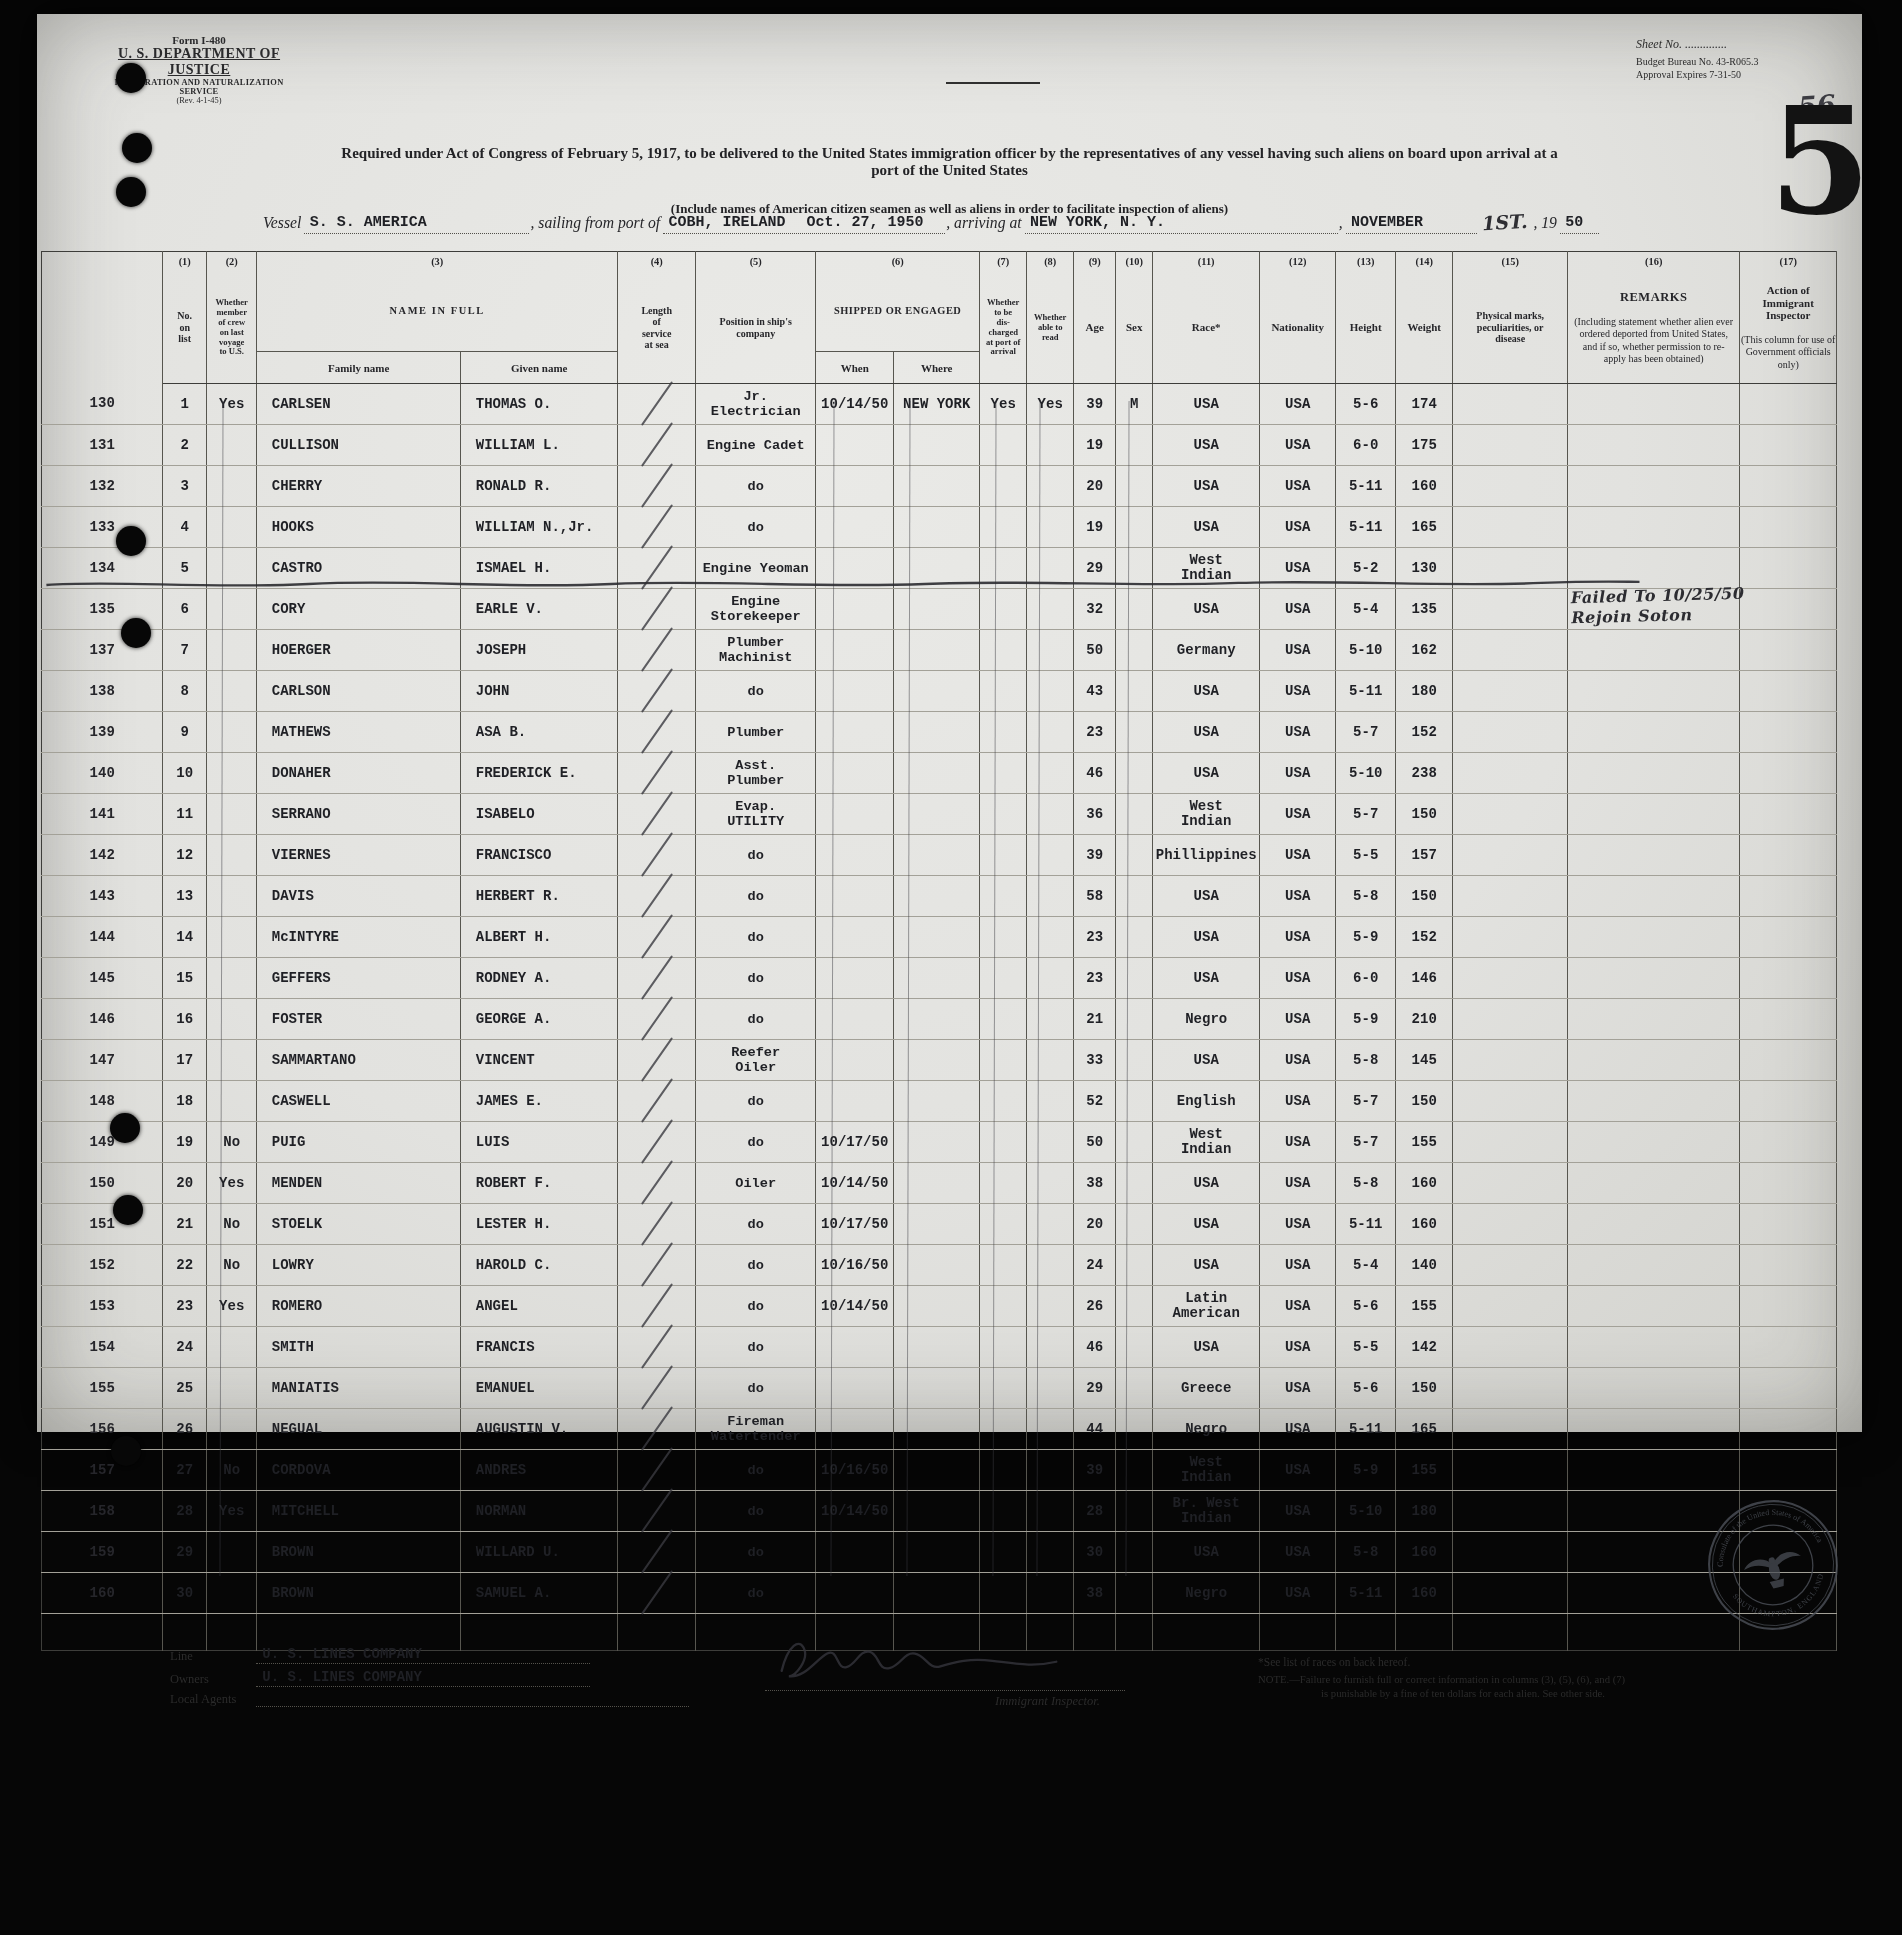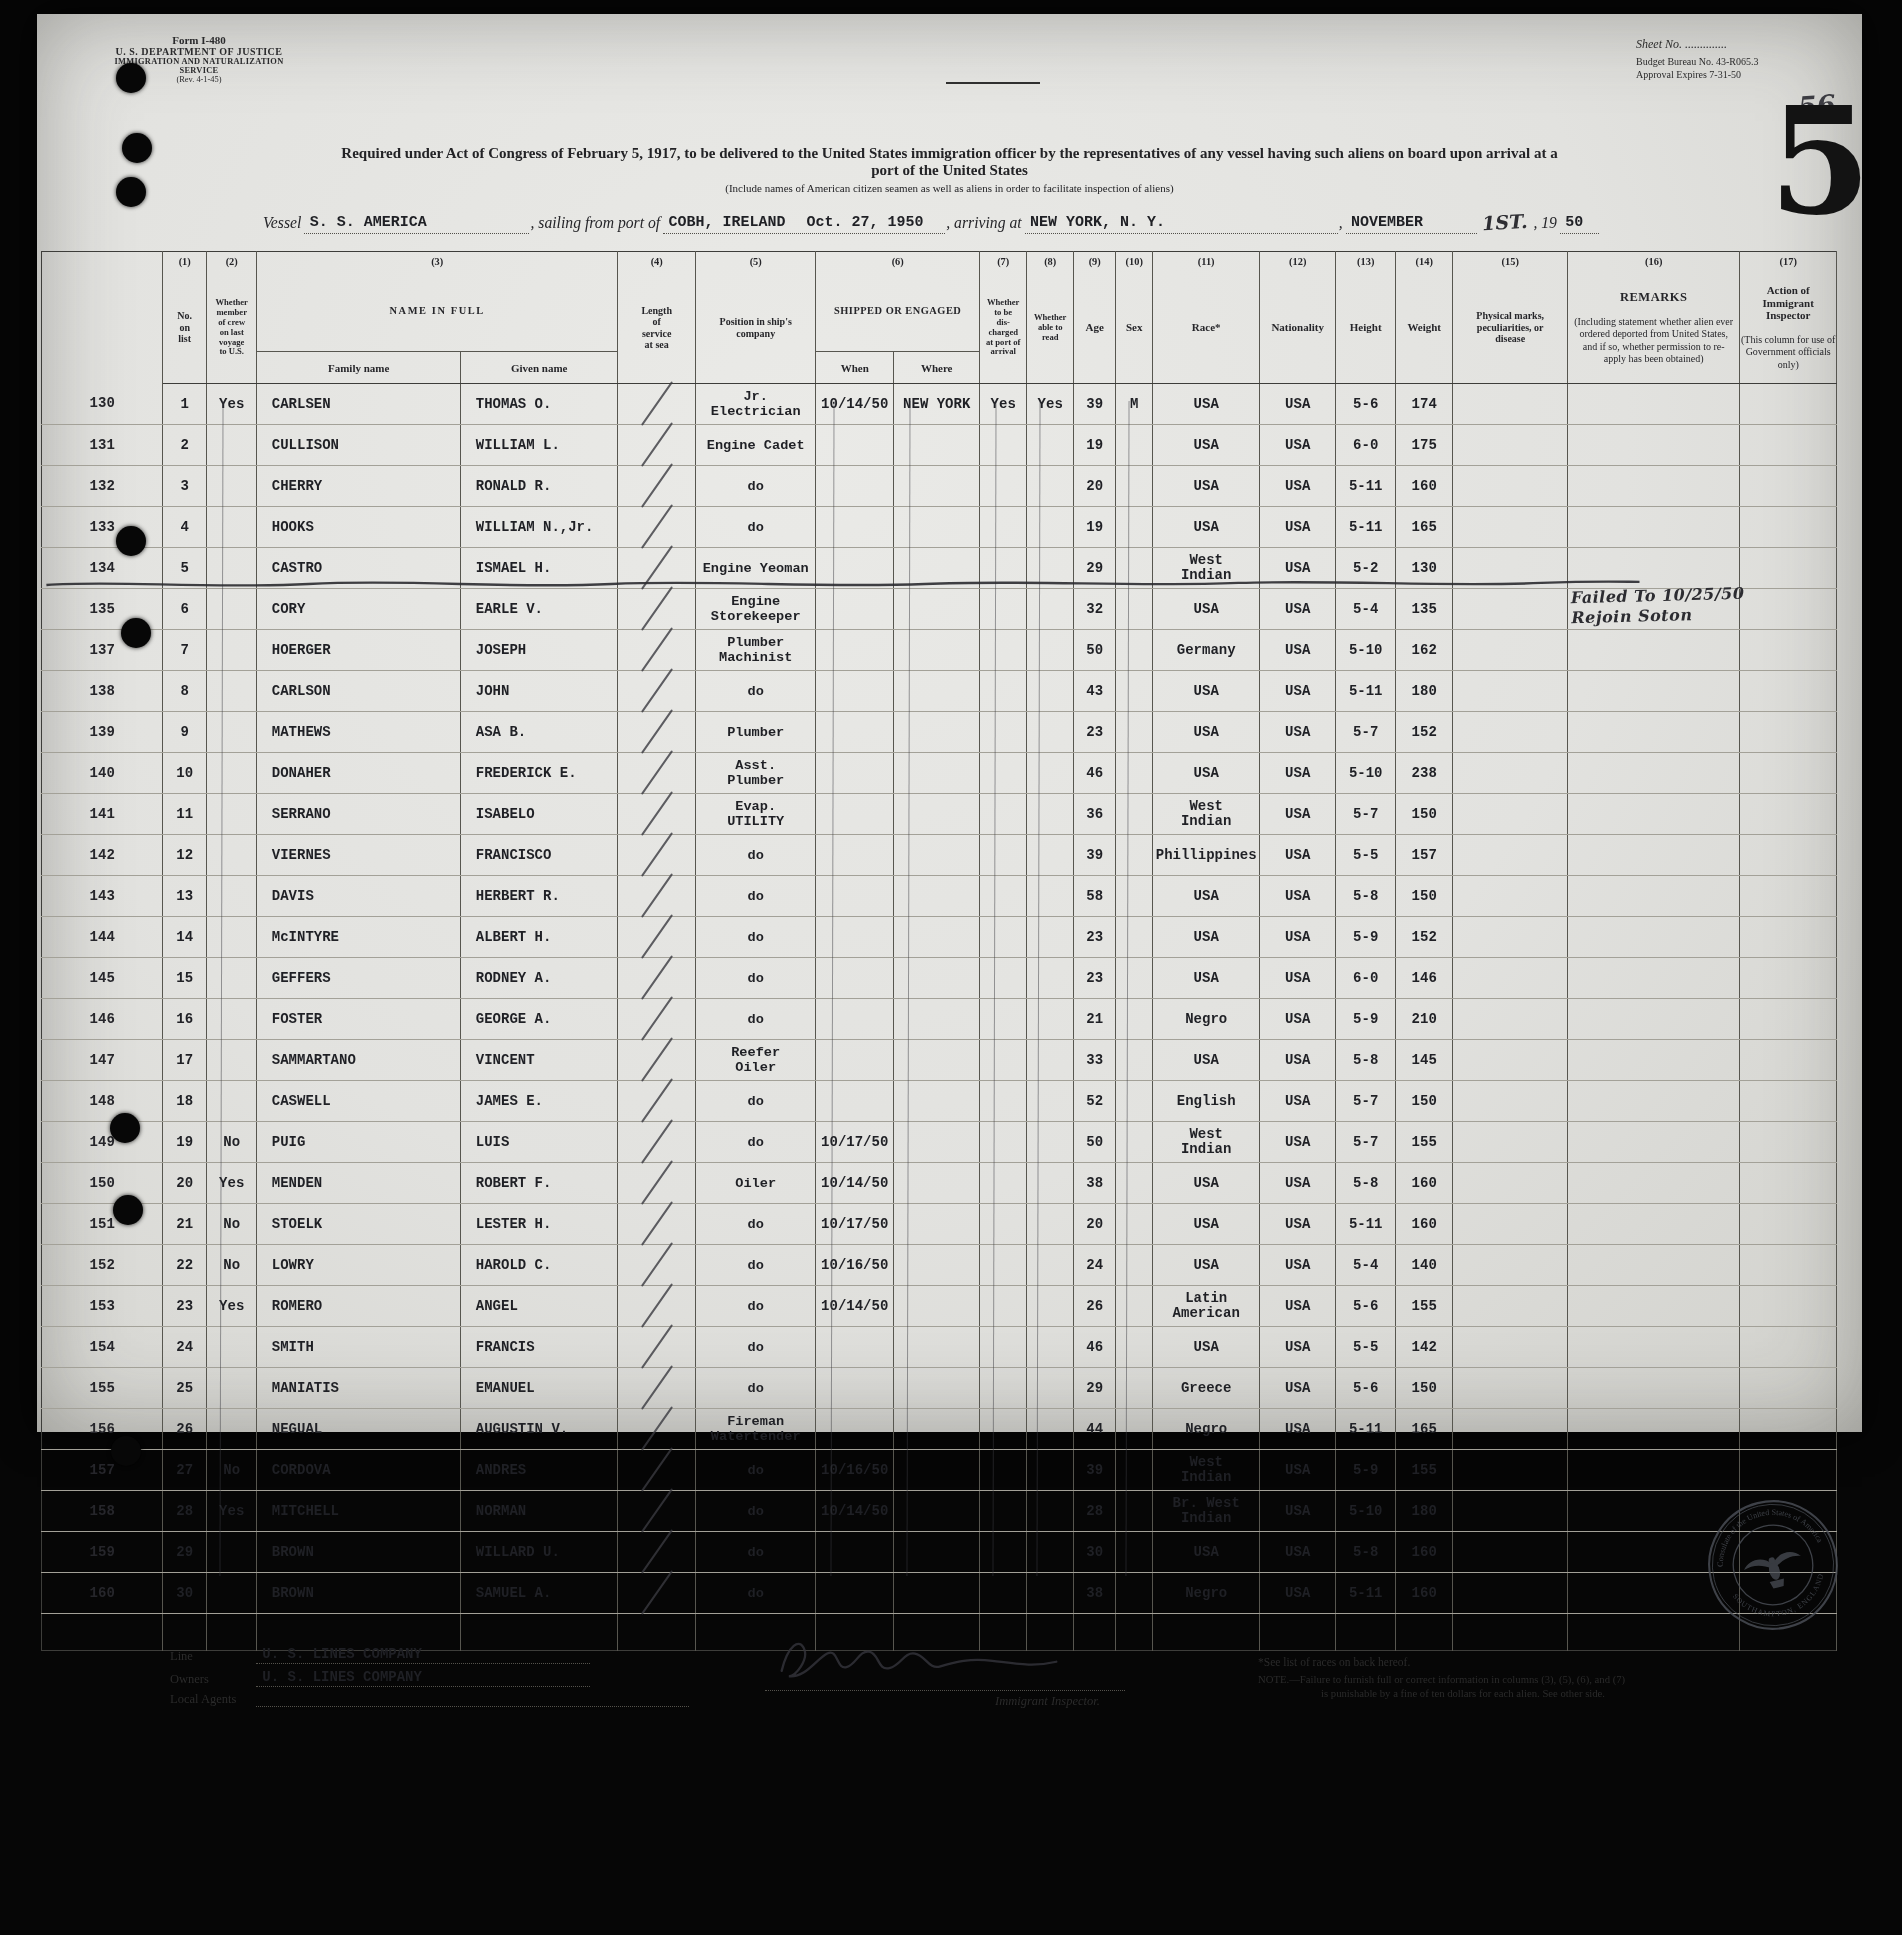--- a/index.html
+++ b/index.html
@@ -6,39 +6,39 @@
   html,body{background:#060606;}
   body{width:1903px;height:1936px;position:relative;font-family:"Liberation Serif",serif;overflow:hidden;}
 
   .paper{position:absolute;left:37px;top:13.6px;width:1825px;height:1418px;
     background:radial-gradient(ellipse at 42% 30%, #eaeae7 0%, #e2e2df 55%, #d1d1cc 100%);
     box-shadow:inset 0 0 89px rgba(55,55,50,.38), 0 0 37px rgba(0,0,0,.9);}
 
   
   .form-id{position:absolute;top:20px;left:63px;width:198px;text-align:center;color:#2a2a2c;}
   .form-id .l1{font-size:11px;font-weight:bold;}
-  .form-id .l2{font-size:10px;font-weight:bold;letter-spacing:0.5px;}
+  .form-id .l2{font-size:14px;font-weight:bold;letter-spacing:0.5px;text-decoration:underline;}
   .form-id .l3{font-size:8.4px;font-weight:bold;letter-spacing:0.3px;}
   .form-id .l4{font-size:8.4px;}
 
   .doc-title{position:absolute;top:30px;left:313px;width:1281px;text-align:center;
     font-size:29px;font-weight:bold;letter-spacing:0.5px;color:#1b1b1d;}
   .title-rule{position:absolute;top:68px;left:909px;width:94px;border-top:2.1px solid #2f2f2f;}
 
   .sheet-block{position:absolute;top:23px;left:1599px;width:225px;color:#2b2b2b;}
   .sheet-block .sn{font-size:12px;font-style:italic;margin-bottom:4.2px;}
   .sheet-block .bb1,.sheet-block .bb2{font-size:10px;margin-bottom:2.1px;}
   .hand-56{position:absolute;top:76px;left:1761px;font-family:"DejaVu Serif",serif;
     font-size:27px;font-weight:bold;font-style:italic;color:#3c3c42;transform:rotate(-4deg);}
   .big5{position:absolute;top:88px;left:1732px;font-family:"DejaVu Serif",serif;
     font-size:147px;line-height:.82;font-weight:bold;color:#131313;}
 
   .req{position:absolute;top:131px;left:63px;width:1699px;text-align:center;color:#232326;}
   .req .r1,.req .r2{font-size:15px;font-weight:bold;line-height:1.15;}
-  .req .r3{font-size:11px;font-weight:normal;margin-top:3px;}
+  .req .r3{font-size:13px;font-weight:bold;margin-top:22px;}
 
   
   .voyage{position:absolute;left:225px;top:197px;display:flex;align-items:flex-end;white-space:nowrap;}
   .vp{font-size:15.7px;font-style:italic;color:#26262a;padding:0 3.1px 1.6px 1px;}
   .seg{border-bottom:1.6px dotted #514f49;padding:0 5.2px 2.1px;display:flex;align-items:flex-end;}
   .w-vessel{width:225px;} .w-port{width:282px;gap:21px;} .w-arr{width:313px;} .w-month{width:131px;} .w-year{width:39px;}
   .typed{font-family:"Liberation Mono",monospace;font-weight:bold;font-size:15px;color:#1f2025;}
   .hand{font-family:"DejaVu Serif",serif;font-style:italic;font-weight:bold;font-size:19px;
     color:#2e2e33;transform:rotate(-3deg);padding:0 5.2px 1px;}
 

